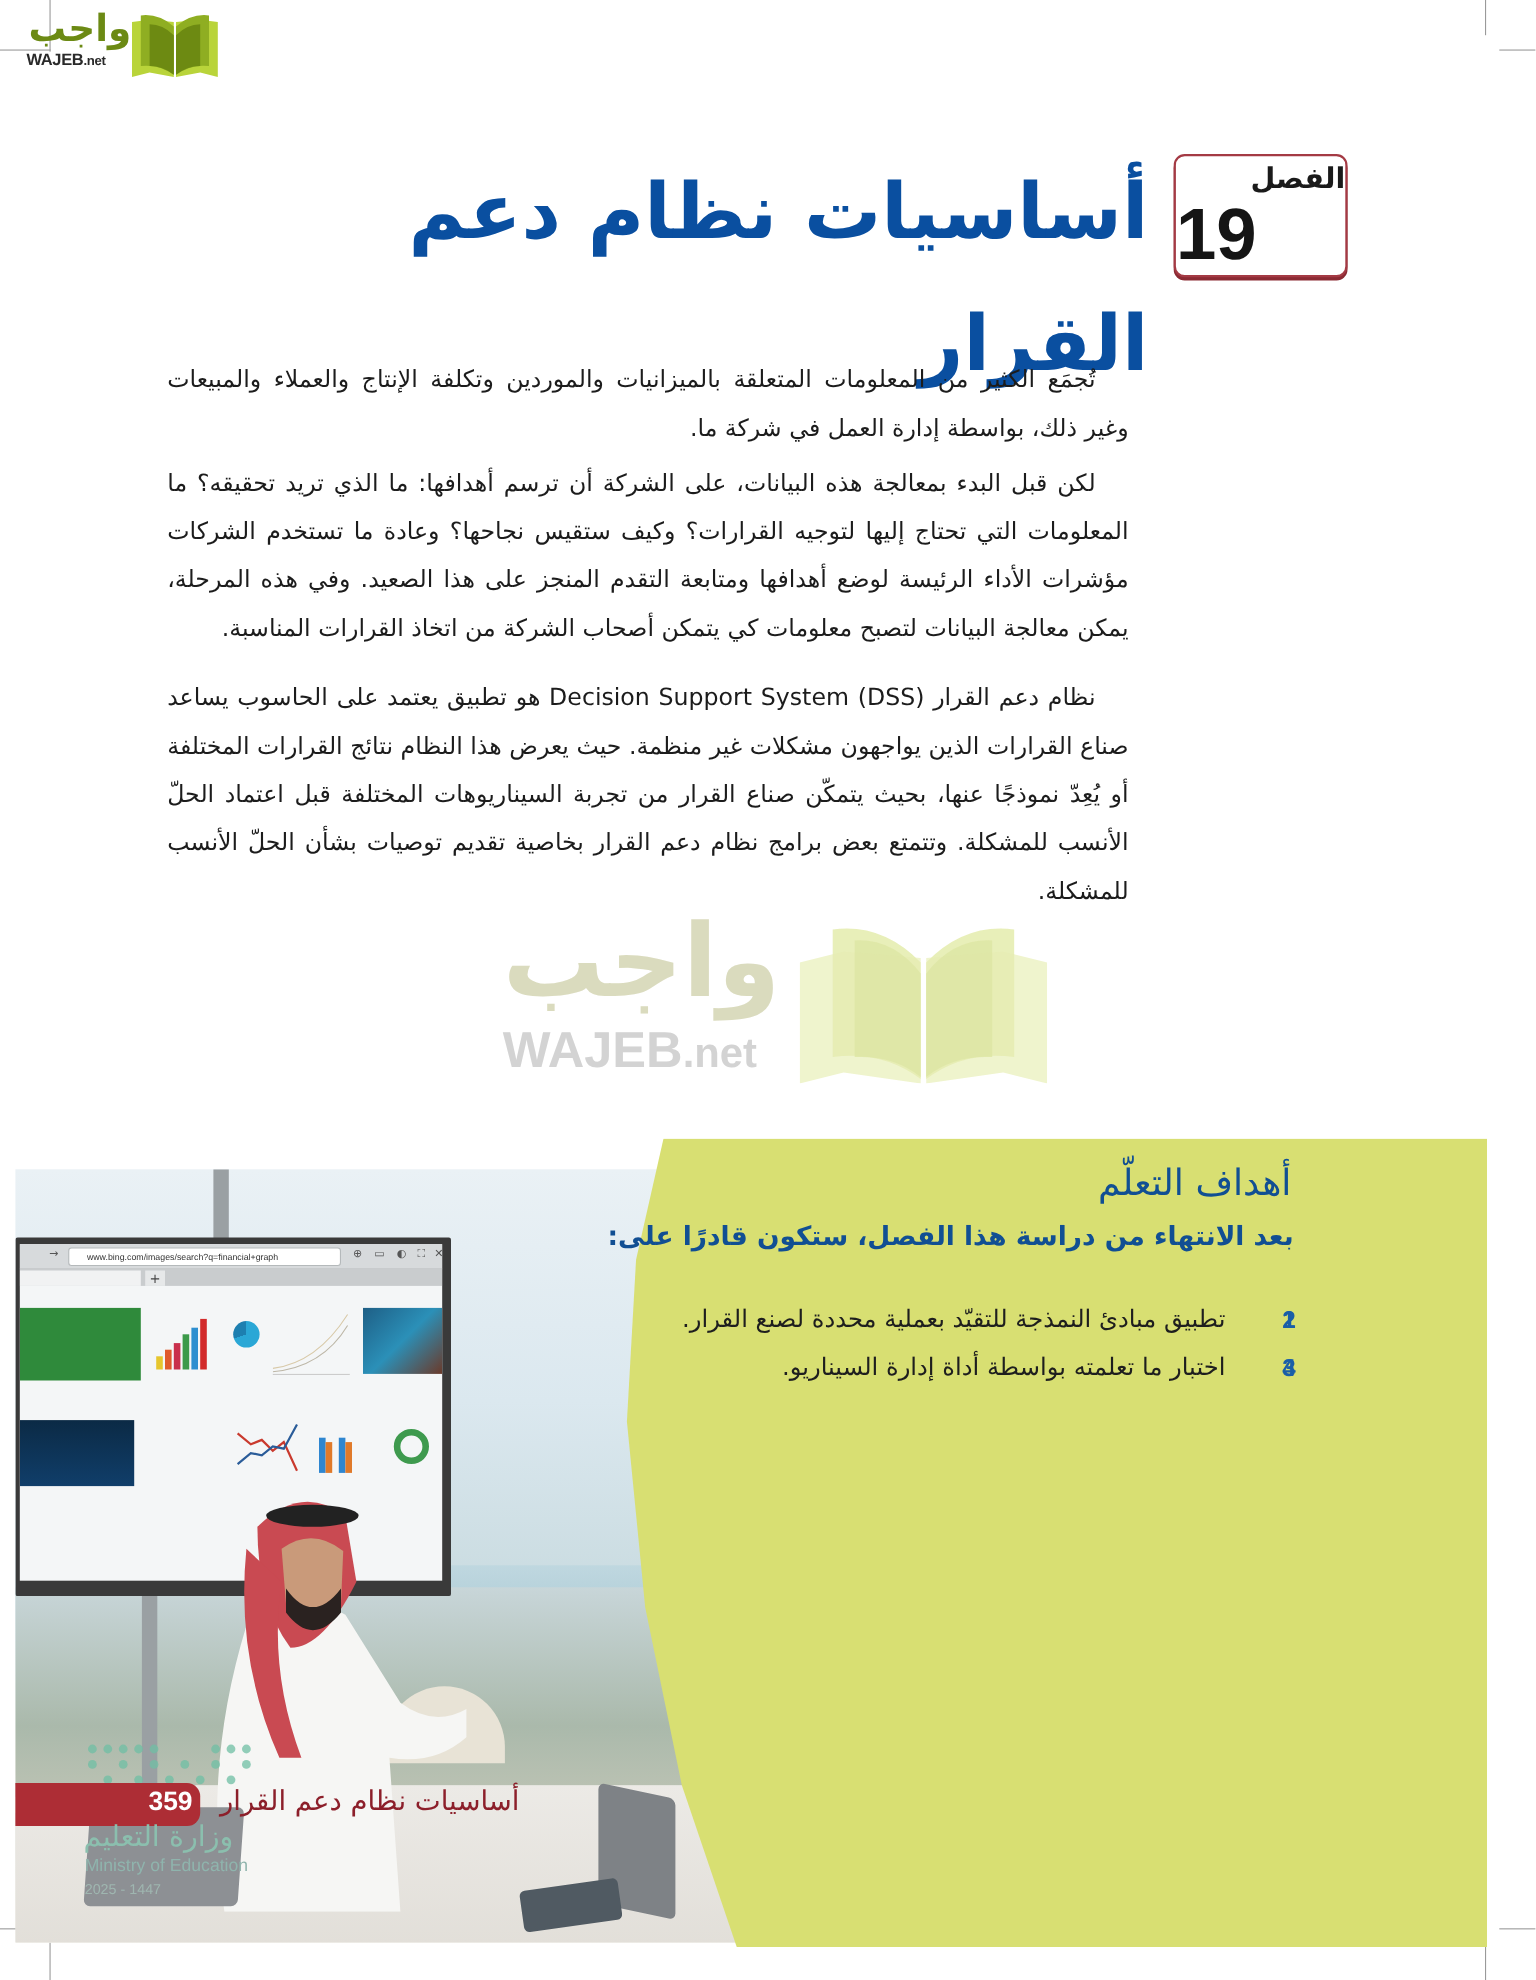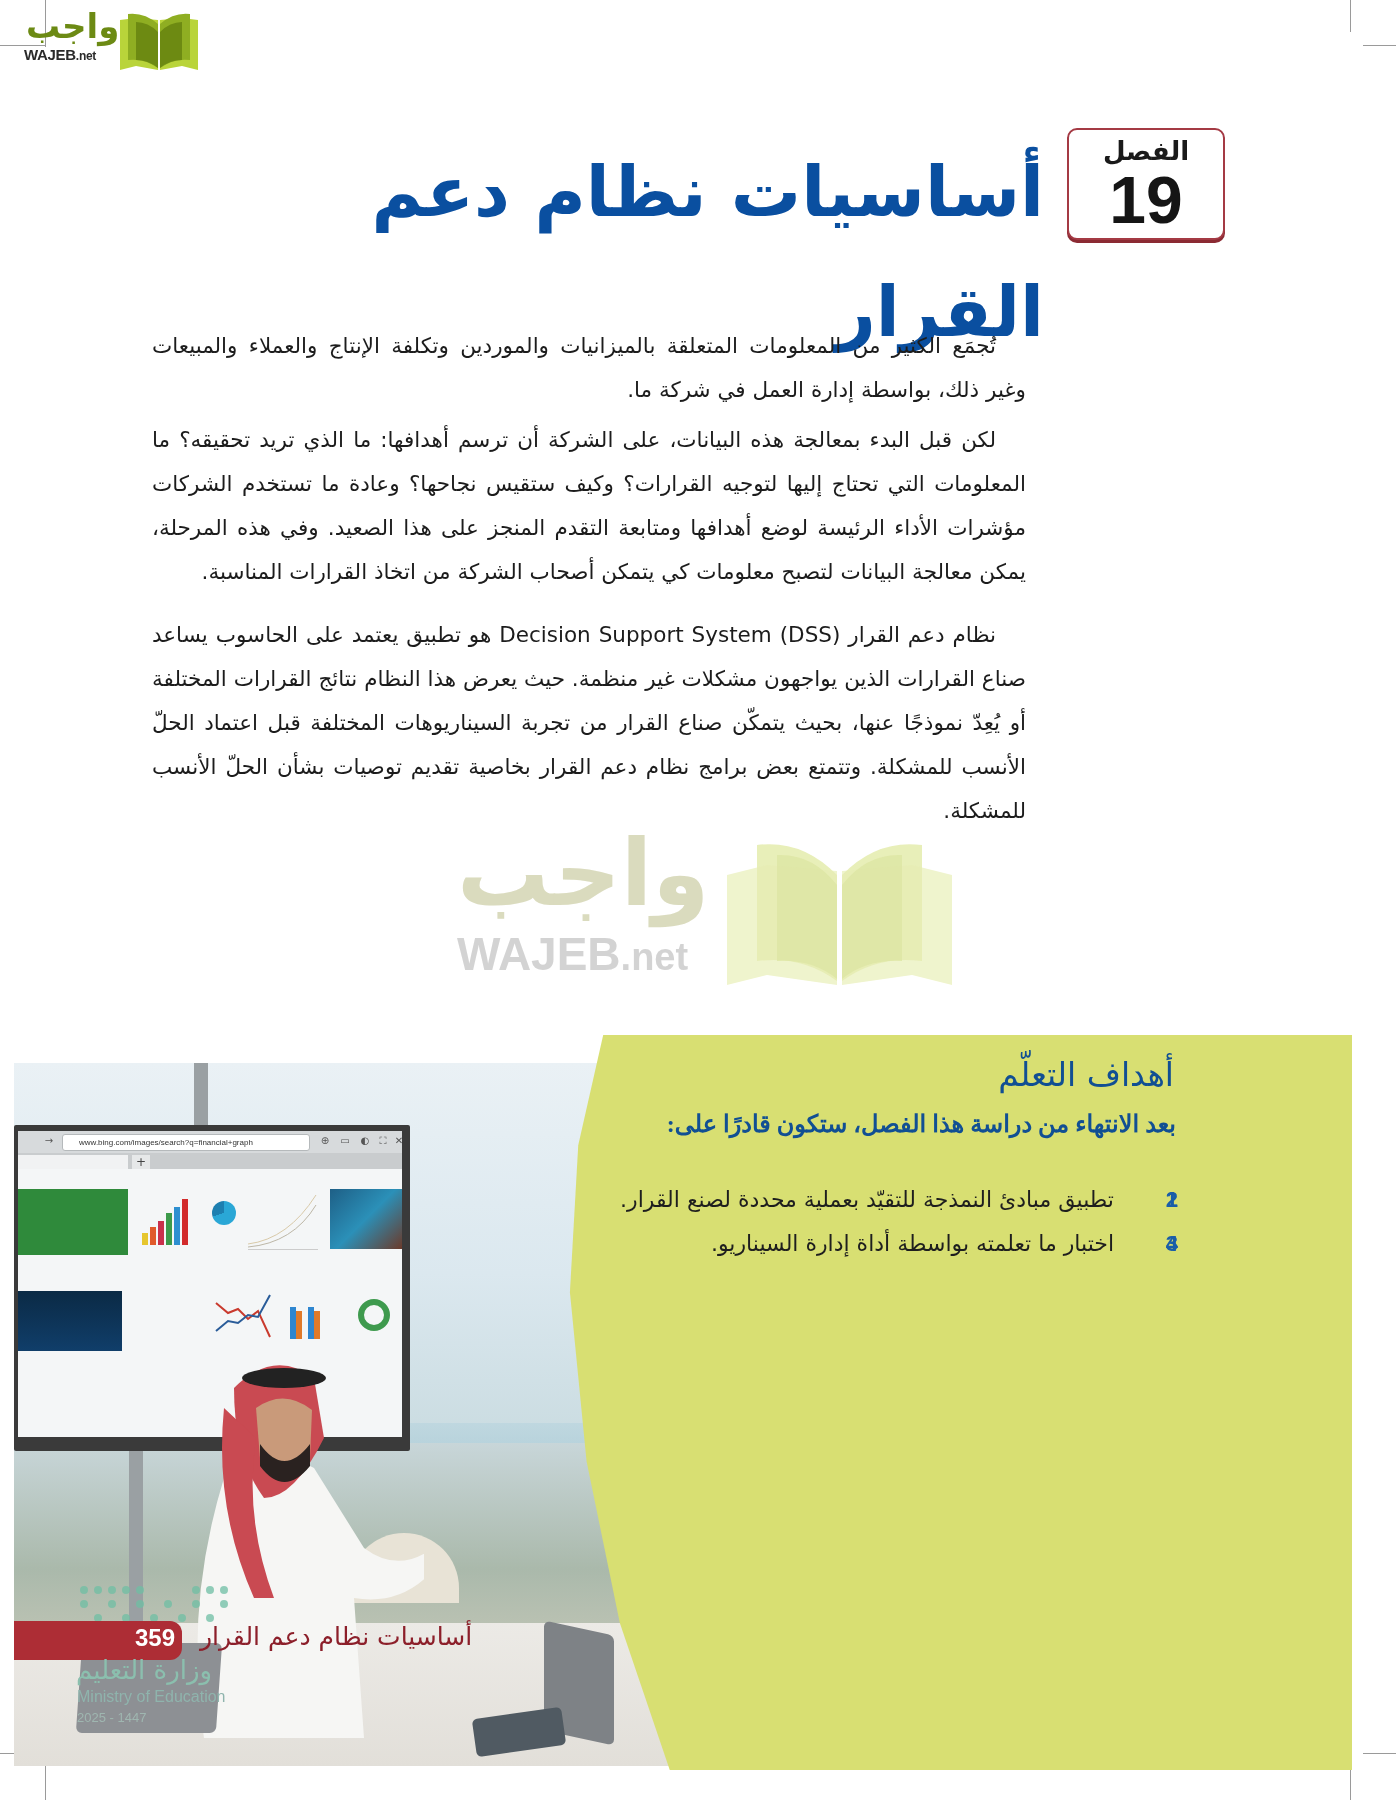--- a/index.html
+++ b/index.html
@@ -13,24 +13,23 @@
   .crop { position:absolute; background:#9a9a9a; }
   
   .logo { position:absolute; left:12px; top:6px; width:180px; height:60px; }
   .logo-ar { position:absolute; left:14px; top:0; font-size:34px; font-weight:bold; color:#6c8a14; direction:rtl; line-height:40px; }
   .logo-en { position:absolute; left:12px; top:40px; font-size:15px; font-weight:bold; color:#2a2a2a; letter-spacing:-0.3px; font-family:"Liberation Sans", sans-serif; }
   .logo-en .net { font-size:12px; }
   .logo-book { position:absolute; left:106px; top:4px; width:82px; height:60px; }
 
   
   .chapter-box {
-    position:absolute; left:1067px; top:128px; width:154px; height:108px;
+    position:absolute; left:1067px; top:140px; width:154px; height:108px;
     border:2.5px solid #a43a44; border-radius:10px; background:#fff;
     box-shadow:0 3px 0 #8b2a33;
-    text-align:center;
   }
   .chapter-word { position:absolute; top:6px; left:0; right:0; font-size:26px; font-weight:bold; color:#1a1a1a; direction:rtl; }
   .chapter-num { position:absolute; top:34px; left:0; right:0; font-size:66px; font-weight:bold; line-height:72px; color:#151515; font-family:"Liberation Sans", sans-serif; }
   .page-title {
     position:absolute; right:352px; top:132px; width:900px;
     direction:rtl; text-align:right;
     font-size:70px; font-weight:bold; color:#0a4fa0; line-height:120px;
     letter-spacing:-1px;
   }
 
@@ -83,21 +82,21 @@
     position:absolute; left:520px; top:1035px; width:832px; height:735px;
     background:#d8df72;
     clip-path:polygon(10% 0, 100% 0, 100% 100%, 18% 100%, 12% 80%, 8% 58%, 6% 35%, 7% 15%);
   }
   .obj-title {
     position:absolute; right:222px; top:1055px; direction:rtl;
     font-size:33px; font-weight:normal; color:#114f93;
   }
   .obj-sub {
     position:absolute; right:220px; top:1110px; direction:rtl;
-    font-size:24px; font-weight:bold; color:#114f93;font-family:Liberation Serif, serif;
+    font-size:24px; font-weight:bold; color:#114f93;
   }
   .obj-list { position:absolute; right:218px; top:1178px; width:560px; direction:rtl; list-style:none; margin:0; padding:0; }
   .obj-item { position:relative; padding-right:64px; font-size:22px; line-height:44px; color:#1e1e1e; margin-bottom:0; }
   .obj-num { position:absolute; right:0; top:0; font-size:22px; font-weight:bold; color:#1a5ea8; font-family:"Liberation Sans", sans-serif; }
 
   
   .footer-band {
     position:absolute; left:14px; top:1621px; width:168px; height:39px;
     background:#ad2d35; border-radius:0 12px 12px 0;
   }

